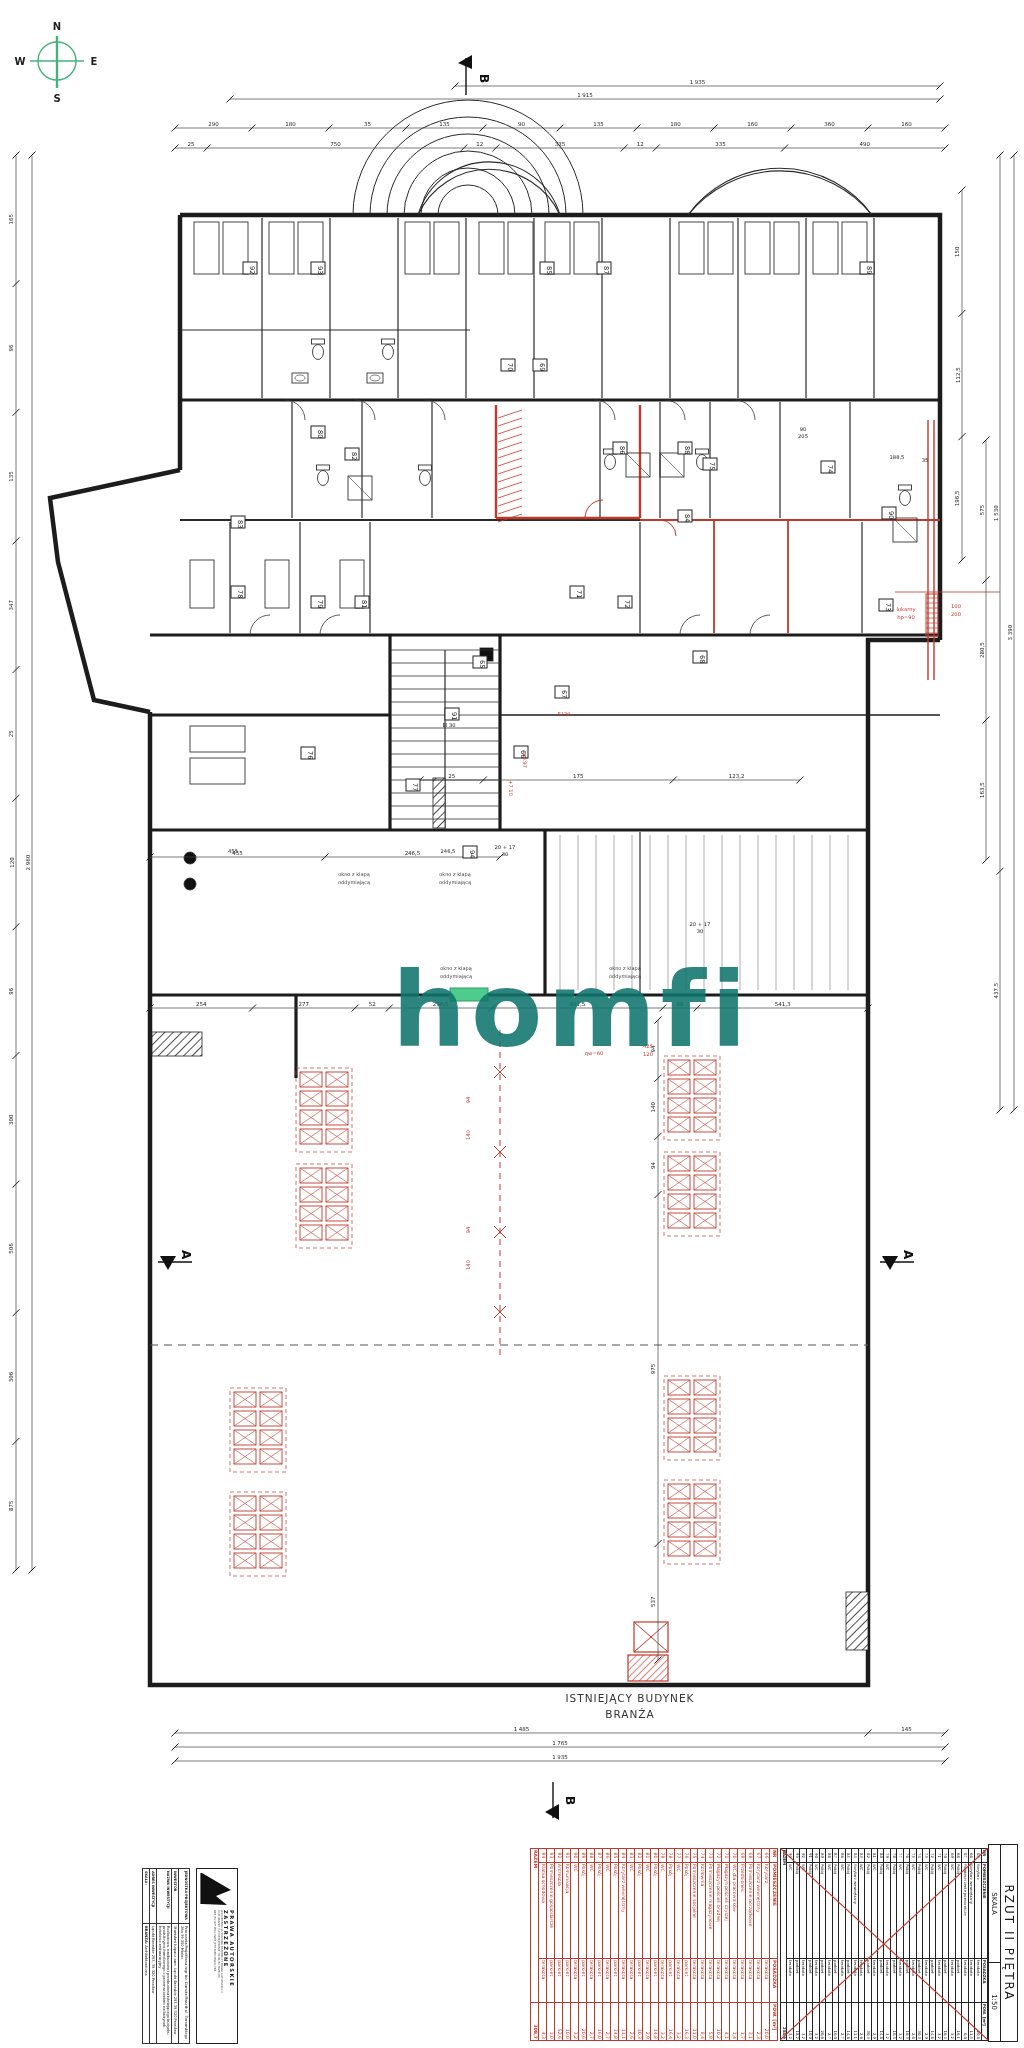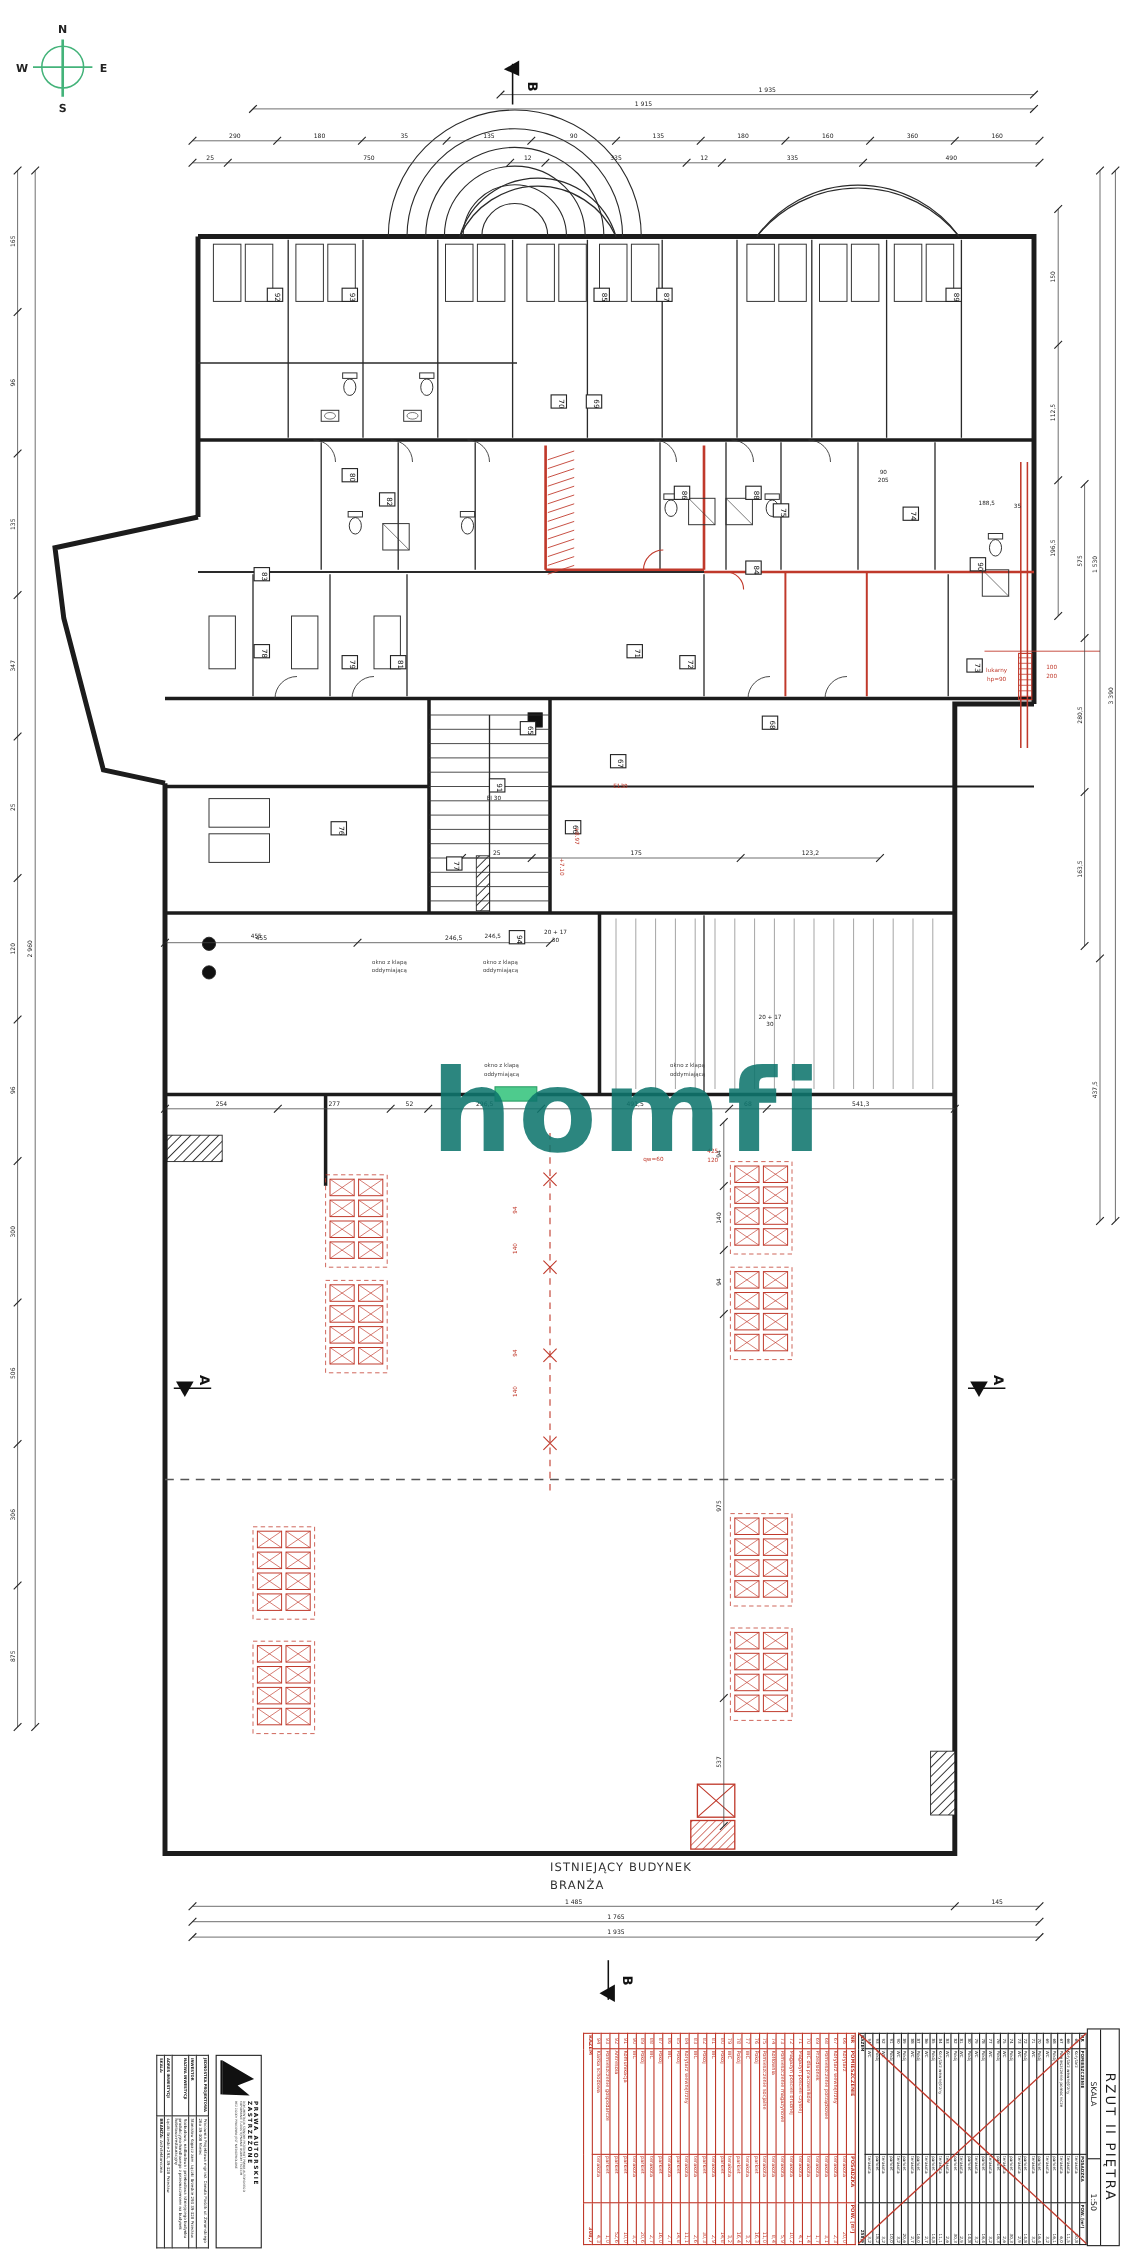--- a/index.html
+++ b/index.html
@@ -24,21 +24,21 @@
   table.tb{border-collapse:collapse;table-layout:fixed;width:176px;font-size:3.6px;color:#222;}
   table.tb td{border:0.6px solid #333;padding:1px 2px;vertical-align:top;overflow:hidden;}
   table.tb .lbl{font-weight:700;font-size:3.4px;width:50px;}
   #rzut .inner{display:flex;flex-direction:column;border:0.8px solid #222;box-sizing:border-box;background:#fff;}
   .rzut-title{flex:1;display:flex;align-items:center;justify-content:center;
               font-size:12px;font-weight:500;letter-spacing:2px;border-bottom:0.8px solid #222;}
   .rzut-scale{height:11px;display:flex;font-size:7px;}
   .rzut-scale span{display:flex;align-items:center;justify-content:center;}
   .rzut-scale .s1{width:60%;border-right:0.8px solid #222;}
   .rzut-scale .s2{width:40%;}
-  #neighbor{position:absolute;left:500px;top:1692px;width:260px;
+  #neighbor{position:absolute;left:500px;top:1692px;width:260px;text-align:center;
             font-size:10.5px;letter-spacing:1px;color:#333;}
   #neighbor div{margin-bottom:4px;}
 </style>
 </head>
 <body>
 
 <div id="page">
 
   <svg id="compass" style="position:absolute;left:10px;top:14px;" width="92" height="92" viewBox="0 0 92 92">
     <circle cx="47" cy="47" r="19" fill="none" stroke="#44b37a" stroke-width="1.4"></circle>

